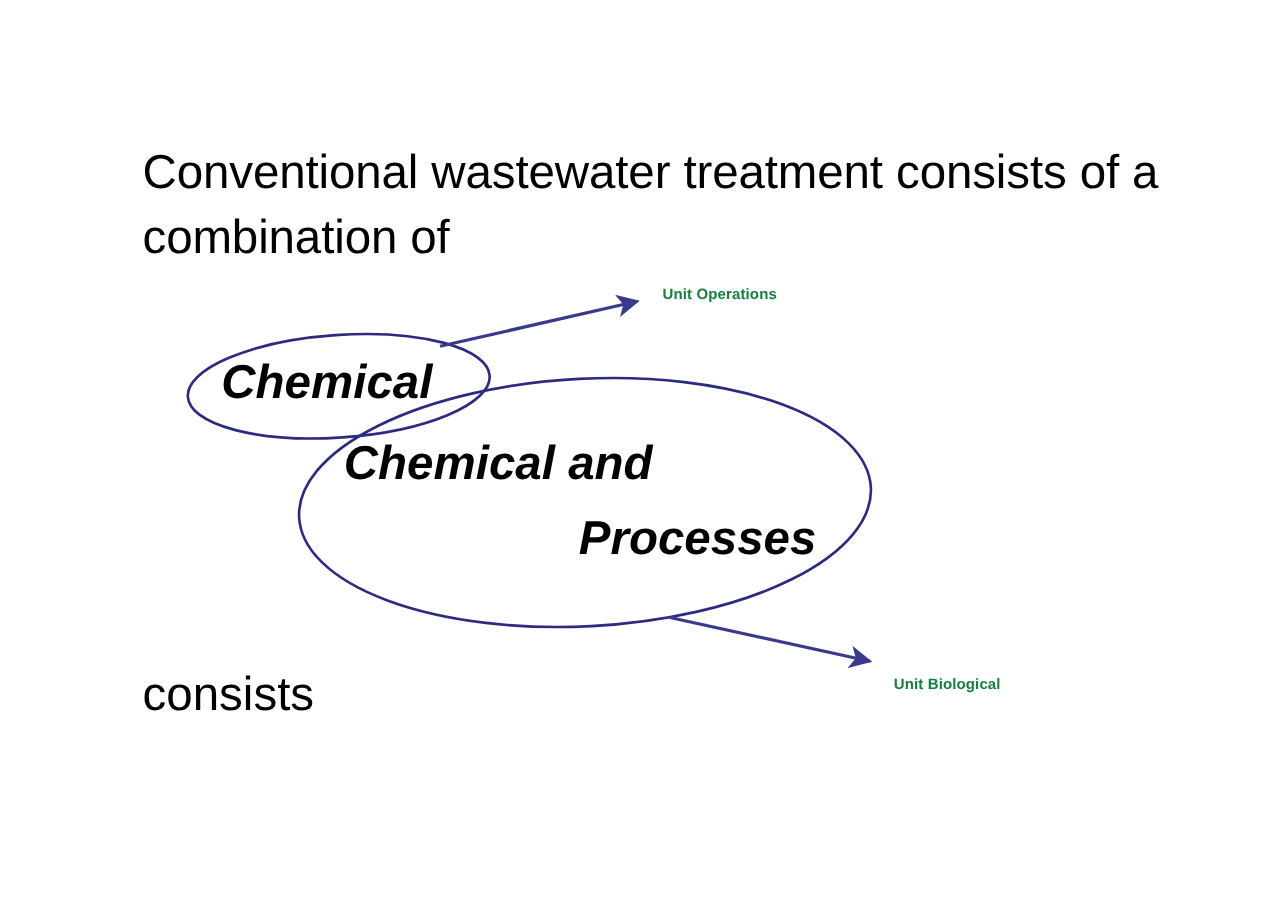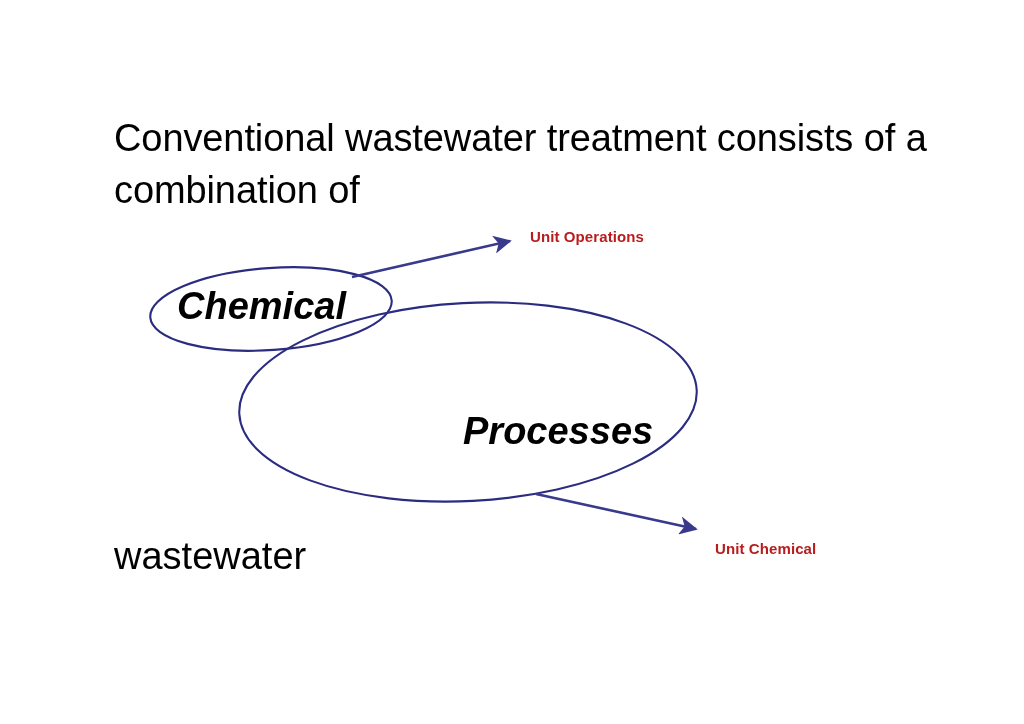--- a/index.html
+++ b/index.html
@@ -50,24 +50,24 @@
     font-weight: bold;
     font-style: italic;
     color: #000000;
     letter-spacing: 0px;
   }
   #label-physical   { left: 177px; top: 285px; }
   #label-chemical   { left: 275px; top: 350px; }
   #label-biological { left: 463px; top: 410px; }
   
   .callout-label {
-    font-size: 15px;
+    font-size: 12px;
     font-weight: bold;
     font-style: normal;
-    color: #b91c1c;
+    color: #15803d;
     letter-spacing: 0.1px;
   }
   #label-unit-operations { left: 530px; top: 228px; }
   #label-unit-processes  { left: 715px; top: 540px; }
   
   #label-processes {
     left: 114px;
     top: 535px;
     font-size: 38px;
     font-weight: normal;
@@ -97,22 +97,23 @@
 
     <ellipse cx="468" cy="402" rx="229" ry="99" transform="rotate(-3 468 402)" fill="none" stroke="#2b2b80" stroke-width="2.1"></ellipse>
 
     <line x1="352" y1="277" x2="510" y2="241" stroke="#3a3a8c" stroke-width="2.6" marker-end="url(#arrowhead-up)"></line>
 
     <line x1="536" y1="494" x2="696" y2="529" stroke="#3a3a8c" stroke-width="2.6" marker-end="url(#arrowhead-down)"></line>
   </svg>
 
   <span class="txt venn-label" id="label-physical">Chemical</span>
 
+  <span class="txt venn-label" id="label-chemical">Chemical and</span>
 
   <span class="txt venn-label" id="label-biological">Processes</span>
 
   <span class="txt callout-label" id="label-unit-operations">Unit Operations</span>
 
-  <span class="txt callout-label" id="label-unit-processes">Unit Chemical</span>
+  <span class="txt callout-label" id="label-unit-processes">Unit Biological</span>
 
-  <span class="txt" id="label-processes">wastewater</span>
+  <span class="txt" id="label-processes">consists</span>
 
 </div>
 
 </body></html>

